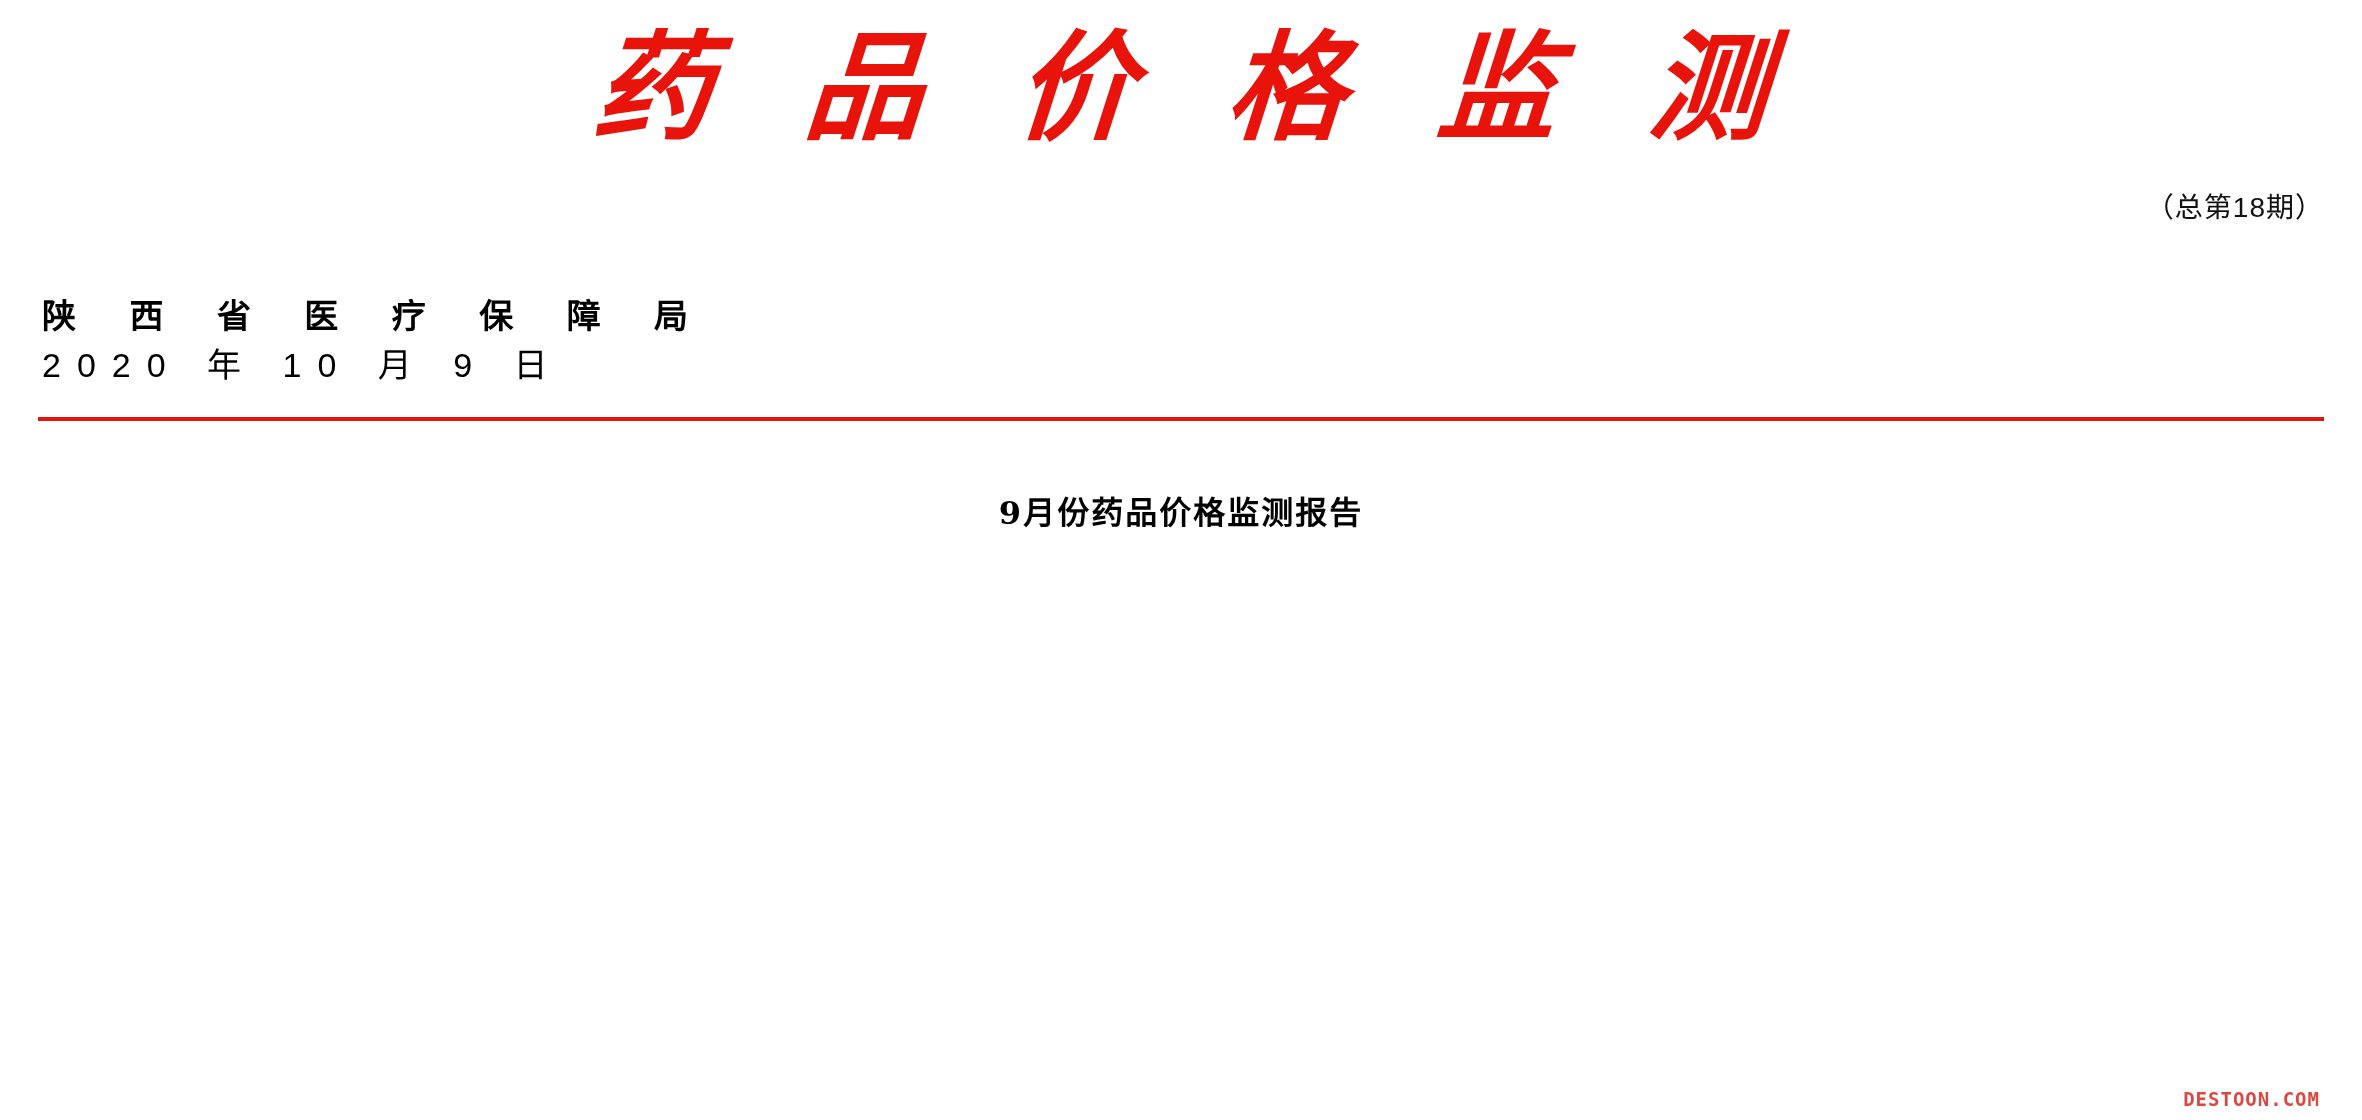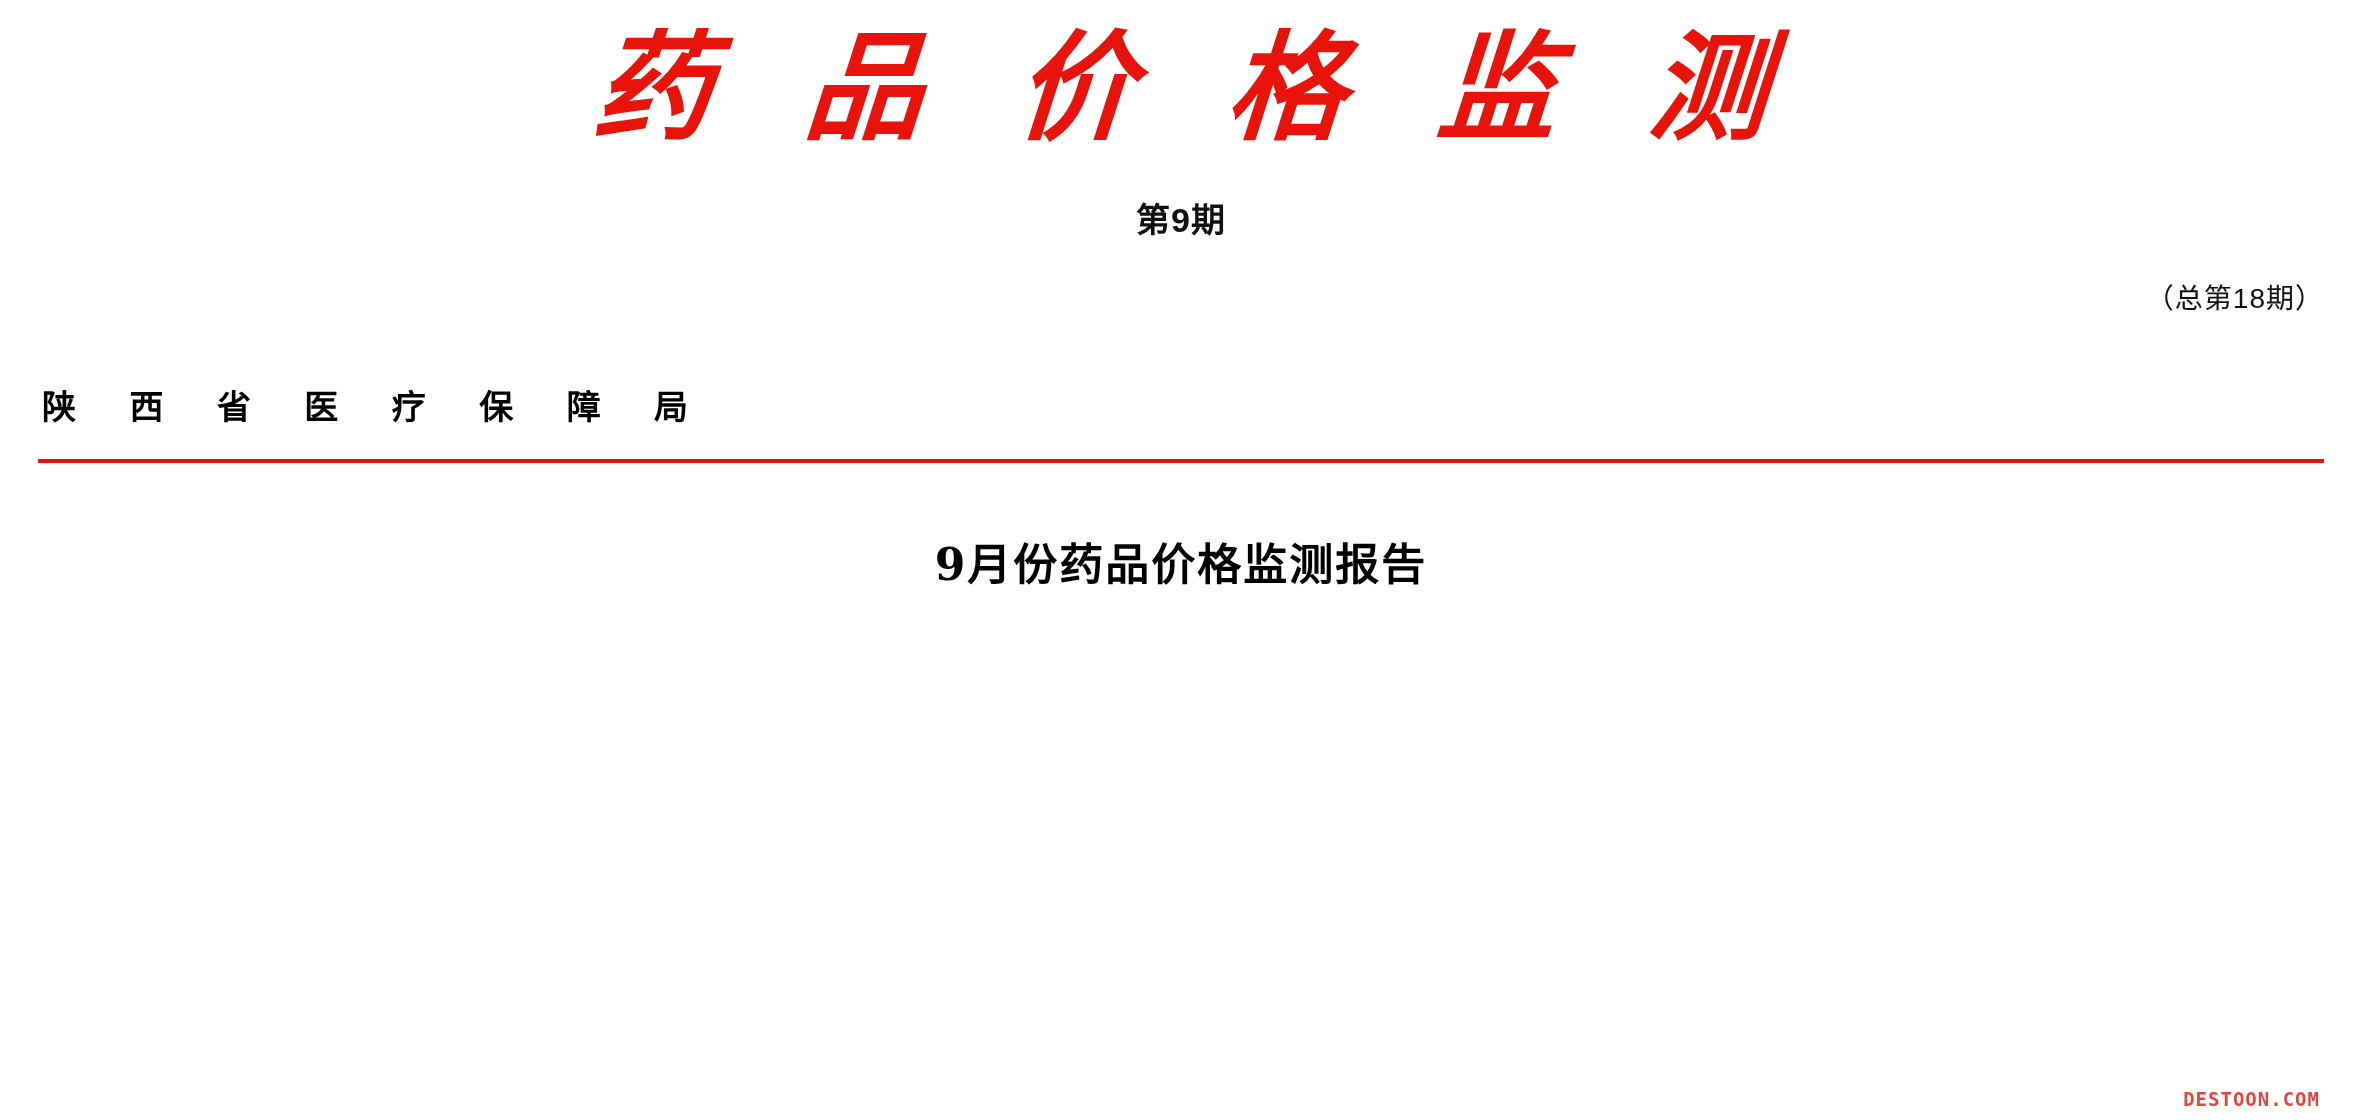--- a/index.html
+++ b/index.html
@@ -88,21 +88,21 @@
     height: 4px;
     background: #e8140c;
     width: 100%;
   }
 
   
   .article-title {
     margin-top: 66px;
     text-align: center;
     font-family: "DejaVu Serif", "Liberation Serif", serif;
-    font-size: 44px;
+    font-size: 32px;
     font-weight: 700;
     color: #000;
     letter-spacing: 2px;
   }
 
   .article-body {
     margin-top: 70px;
     font-size: 33px;
     line-height: 1.78;
     color: #000;
@@ -129,26 +129,26 @@
 </style>
 </head>
 <body>
 
 <div class="page">
 
   <div class="masthead">
     <div class="masthead-title">药 品 价 格 监 测</div>
   </div>
 
-  <div class="issue-no">第9期</div>
 
   <div class="issue-total">（总第18期）</div>
 
   <div class="pub-row">
     <div class="publisher">陕 西 省 医 疗 保 障 局</div>
+    <div class="pub-date">2020 年 10 月 9 日</div>
   </div>
 
   <div class="red-rule"></div>
 
   <div class="article-title">9月份药品价格监测报告</div>
 
 
   <div class="watermark">DESTOON.COM</div>
 
 </div>

